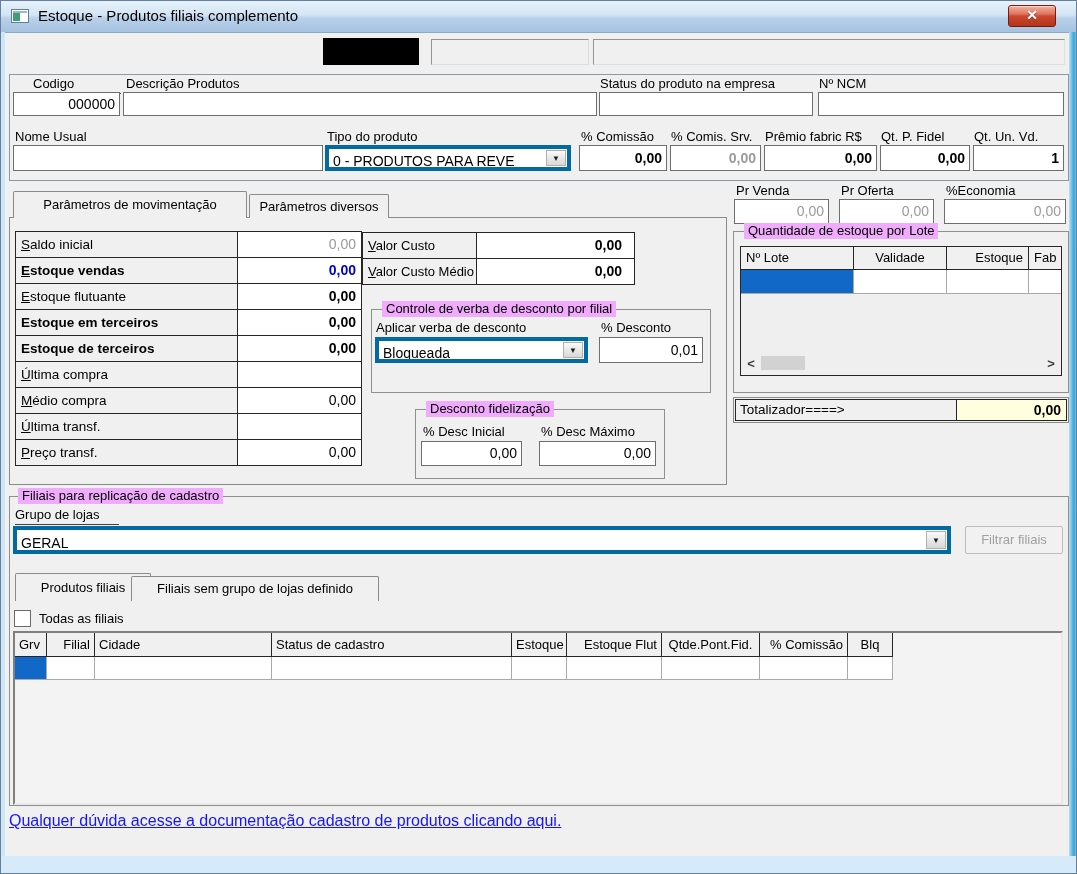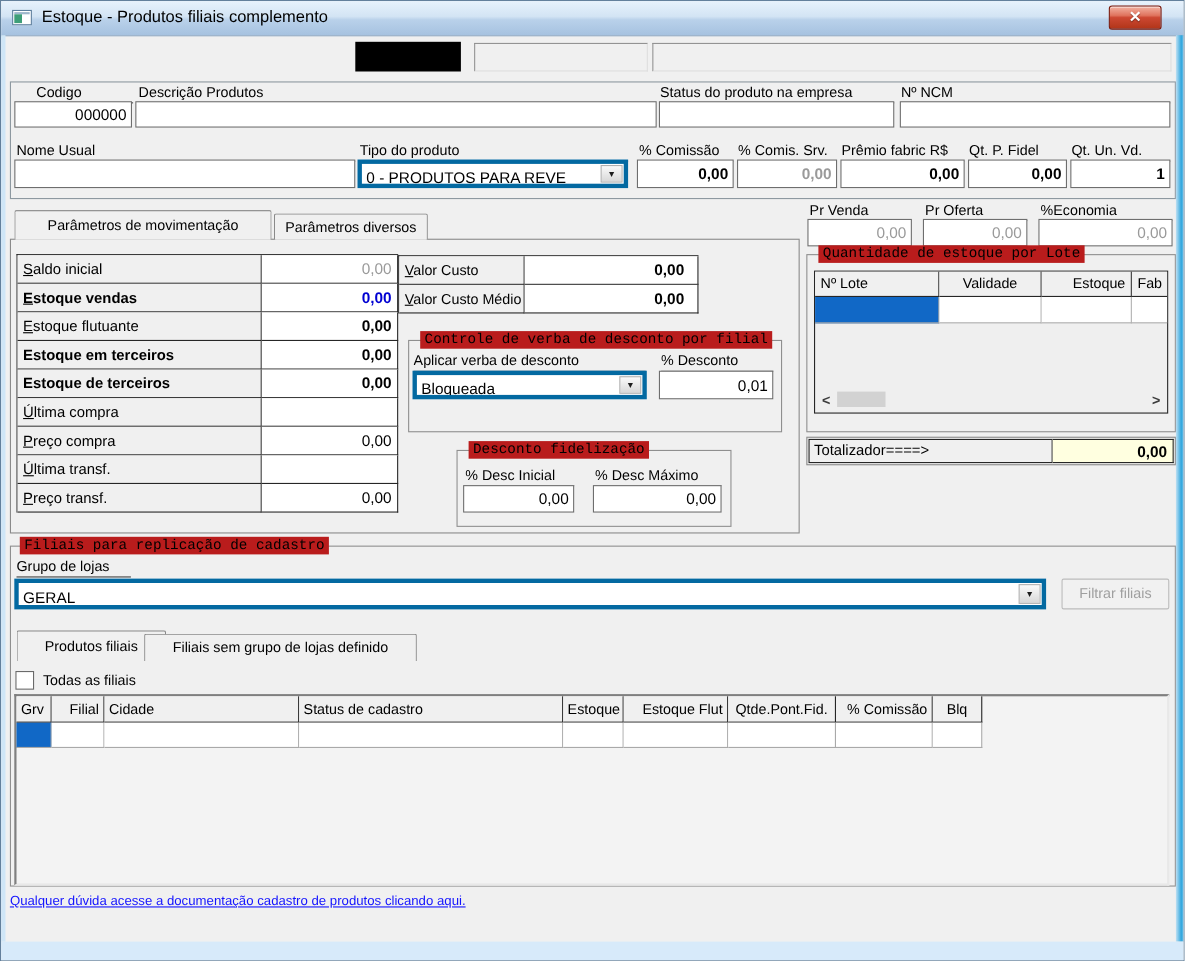--- a/index.html
+++ b/index.html
@@ -36,22 +36,22 @@
   .num{text-align:right;}
   .bold{font-weight:bold;}
   .grayt{color:#9a9a9a;}
   .bluet{color:#0000d2;}
   .yellowbg{background:#ffffe0;}
   .sunkpanel{position:absolute;background:#f0f0f0;border:1px solid;
     border-color:#939393 #dedede #dedede #939393;box-sizing:border-box;}
   .blackbox{position:absolute;background:#000;}
   .panelborder{position:absolute;border:1px solid #8d98a0;box-sizing:border-box;}
   .groupbox{position:absolute;border:1px solid #8f8f8f;box-sizing:border-box;}
-  .gb-label{position:absolute;top:-9px;background:#b91c1c;padding:0 4px;height:16px;
-    line-height:16px;white-space:nowrap;font-family:Liberation Mono, monospace;}
+  .gb-label{position:absolute;top:-9px;background:#f0abfc;padding:0 4px;height:16px;
+    line-height:16px;white-space:nowrap;}
   .combo{position:absolute;background:#fff;border:4px solid #0369a1;box-sizing:border-box;}
   .combo .cval{position:absolute;left:4px;top:0;bottom:0;right:24px;line-height:24px;
     white-space:nowrap;overflow:hidden;font-size:14px;}
   .combo .cbtn{position:absolute;top:1px;right:1px;bottom:1px;width:20px;
     background:linear-gradient(#fafafa,#d8d8d8);border:1px solid #b0b0b0;box-sizing:border-box;
     display:flex;align-items:center;justify-content:center;font-size:8px;color:#1c1c1c;}
   .tab{position:absolute;background:#f0f0f0;border:1px solid #8a8a8a;border-bottom:none;
     border-radius:2px 2px 0 0;text-align:center;box-sizing:border-box;z-index:2;
     white-space:nowrap;overflow:hidden;}
   .tabpanel{position:absolute;background:#f0f0f0;border:1px solid #8a8a8a;box-sizing:border-box;}
@@ -90,21 +90,21 @@
     border-color:#7f7f7f #e8e8e8 #e8e8e8 #7f7f7f;}
   .bhead{display:flex;}
   .bhc{box-sizing:border-box;border-right:1px solid #262626;border-bottom:1px solid #262626;
     background:#f0f0f0;height:24px;line-height:23px;padding:0 4px;overflow:hidden;white-space:nowrap;}
   .bdc{box-sizing:border-box;border-right:1px solid #a9a9a9;border-bottom:1px solid #a9a9a9;
     background:#fff;height:23px;}
   .checkbox{position:absolute;width:17px;height:17px;background:#fff;border:1px solid #6a6a6a;
     box-sizing:border-box;}
   .btn-disabled{position:absolute;background:#f1f1f1;border:1px solid #bcbcbc;box-sizing:border-box;
     color:#9f9f9f;text-align:center;border-radius:2px;line-height:26px;}
-  .doclink{position:absolute;color:#1414ff;text-decoration:underline;font-size:12px;white-space:nowrap;}
+  .doclink{position:absolute;color:#1414ff;text-decoration:underline;font-size:16px;white-space:nowrap;}
 </style>
 </head>
 <body>
 
 <div id="window">
 
   <div class="titlebar">
     <div class="title-icon">
       <div class="bar"></div>
         <div class="pane"></div>
@@ -185,21 +185,21 @@
       </div>
     <div class="grow">
         <div class="gc lab bold" style="width:222px;">Estoque de terceiros</div>
         <div class="gc val bold" style="width:124px;">0,00</div>
       </div>
     <div class="grow">
         <div class="gc lab accel" style="width:222px;">Última compra</div>
         <div class="gc val" style="width:124px;"></div>
       </div>
     <div class="grow">
-        <div class="gc lab accel" style="width:222px;">Preço compra</div>
+        <div class="gc lab accel" style="width:222px;">Médio compra</div>
         <div class="gc val" style="width:124px;">0,00</div>
       </div>
     <div class="grow">
         <div class="gc lab accel" style="width:222px;">Última transf.</div>
         <div class="gc val" style="width:124px;"></div>
       </div>
     <div class="grow">
         <div class="gc lab accel" style="width:222px;">Preço transf.</div>
         <div class="gc val" style="width:124px;">0,00</div>
       </div>

